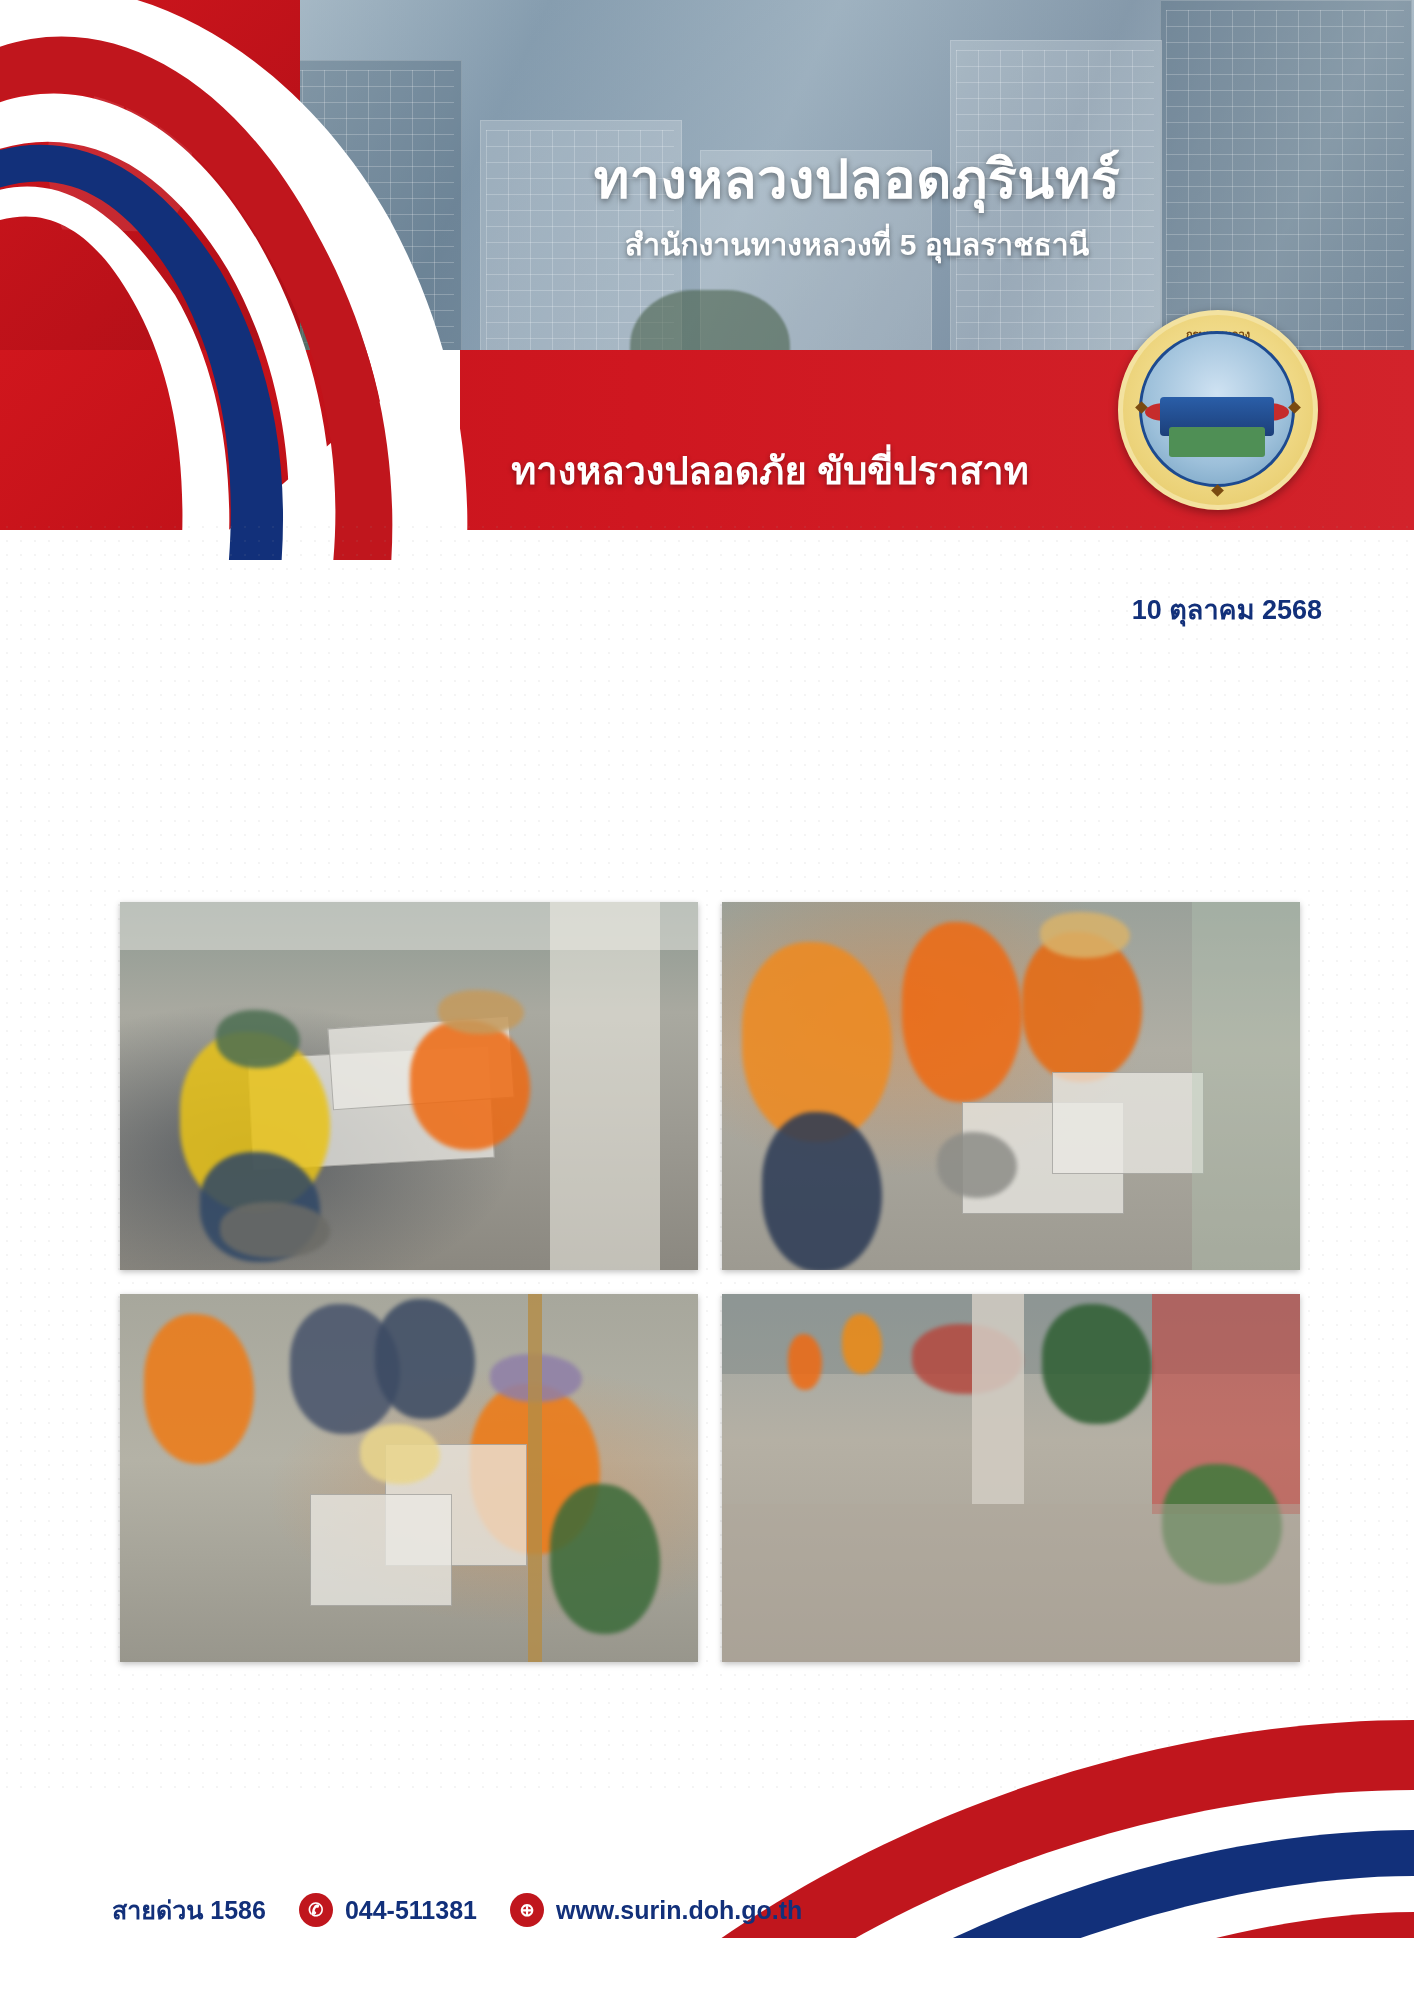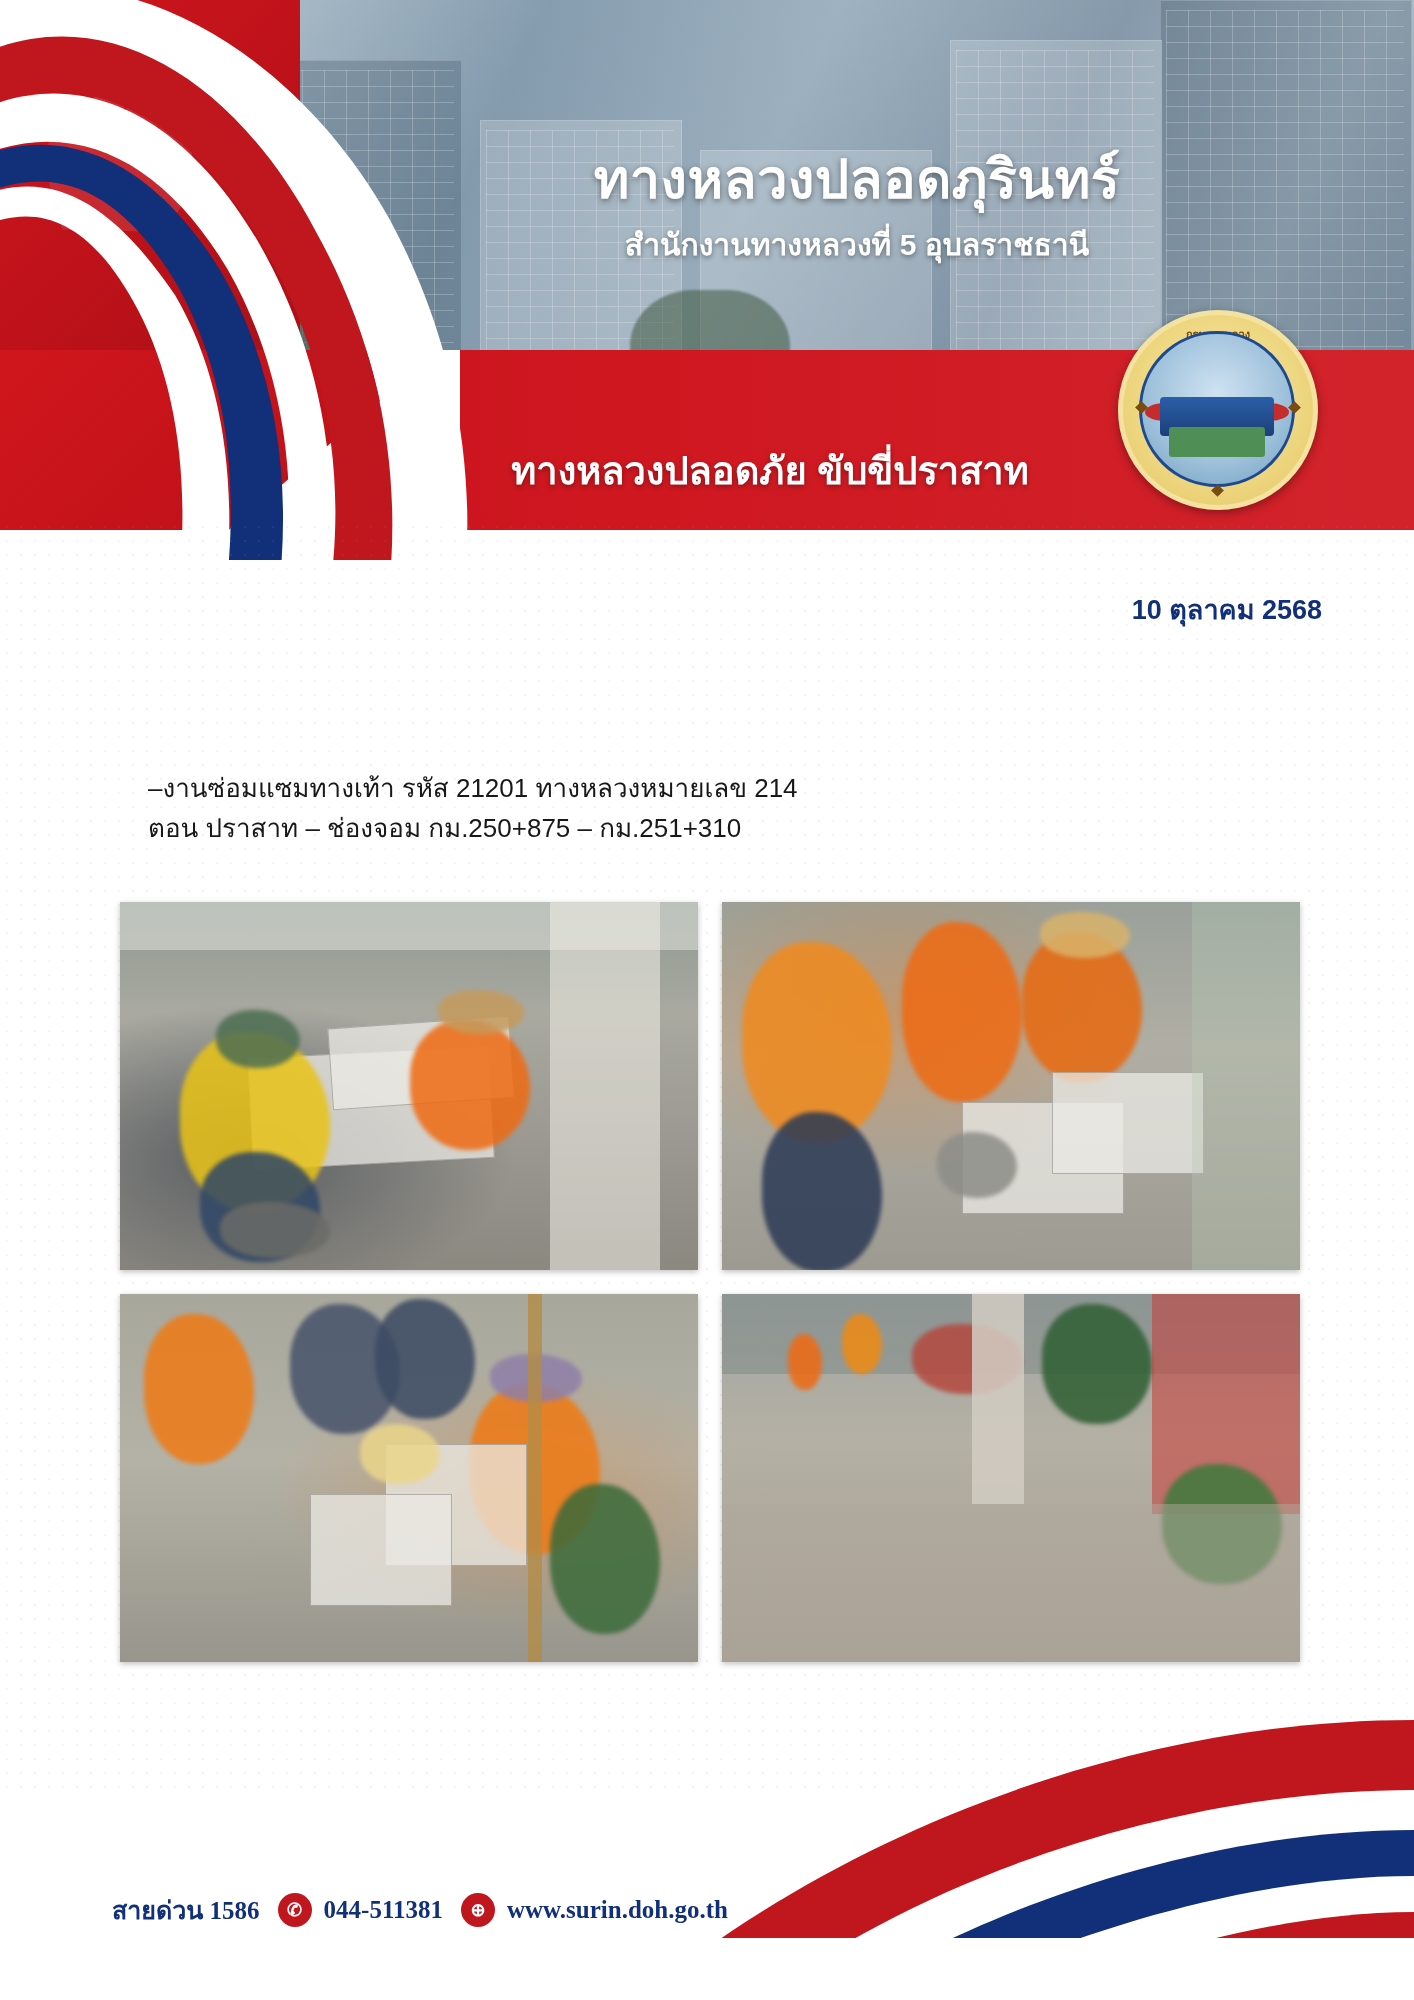--- a/index.html
+++ b/index.html
@@ -292,25 +292,24 @@
     left: 0; bottom: 0;
     width: 1414px;
     height: 62px;
     background: #ffffff;
   }
   .contact {
     position: absolute;
     left: 112px; bottom: 70px;
     display: flex;
     align-items: center;
-    gap: 18px;
+    gap: 33px;
     color: #12307a;
     font-weight: bold;
     font-size: 25px;
-    font-family: Liberation Serif, serif;
   }
   .contact .item { display: flex; align-items: center; gap: 12px; }
   .circle-icon {
     width: 34px; height: 34px;
     border-radius: 50%;
     background: #c0161d;
     color: #fff;
     display: flex; align-items: center; justify-content: center;
     font-size: 18px;
   }
@@ -381,24 +380,20 @@
       <path d="M0 195 C100 145 192 190 260 300 C318 400 335 520 315 650 L262 650 C282 520 268 410 220 320 C160 215 88 185 0 235 Z" fill="#12307a"></path>
       <path d="M0 235 C86 190 150 230 215 325 C265 410 280 525 262 650 L215 650 C232 525 220 420 178 340 C128 245 70 225 0 268 Z" fill="#ffffff"></path>
     </svg>
   </div>
 
   <div class="dots-bg"></div>
 
   <div class="date-line">10 ตุลาคม 2568</div>
 
 
-  <div class="desc">
-    <div>–งานซ่อมแซมทางเท้า รหัส 21201 ทางหลวงหมายเลข 214</div>
-    <div>ตอน ปราสาท – ช่องจอม กม.250+875 – กม.251+310</div>
-  </div>
 
   <div class="grid">
 
     <div class="photo ph1">
       <div class="strip" style="left:0; top:0; width:100%; height:48px; background:rgba(225,225,220,0.55);"></div>
       <div class="slab" style="left:130px; top:150px; width:240px; height:110px; transform:rotate(-3deg);"></div>
       <div class="slab" style="left:210px; top:120px; width:180px; height:80px; transform:rotate(-4deg);"></div>
       <div class="blob" style="left:60px; top:130px; width:150px; height:180px; background:#e9c317;"></div>
       <div class="blob" style="left:80px; top:250px; width:120px; height:110px; background:#2f4766;"></div>
       <div class="blob" style="left:96px; top:108px; width:84px; height:58px; background:#4d6f52;"></div>

